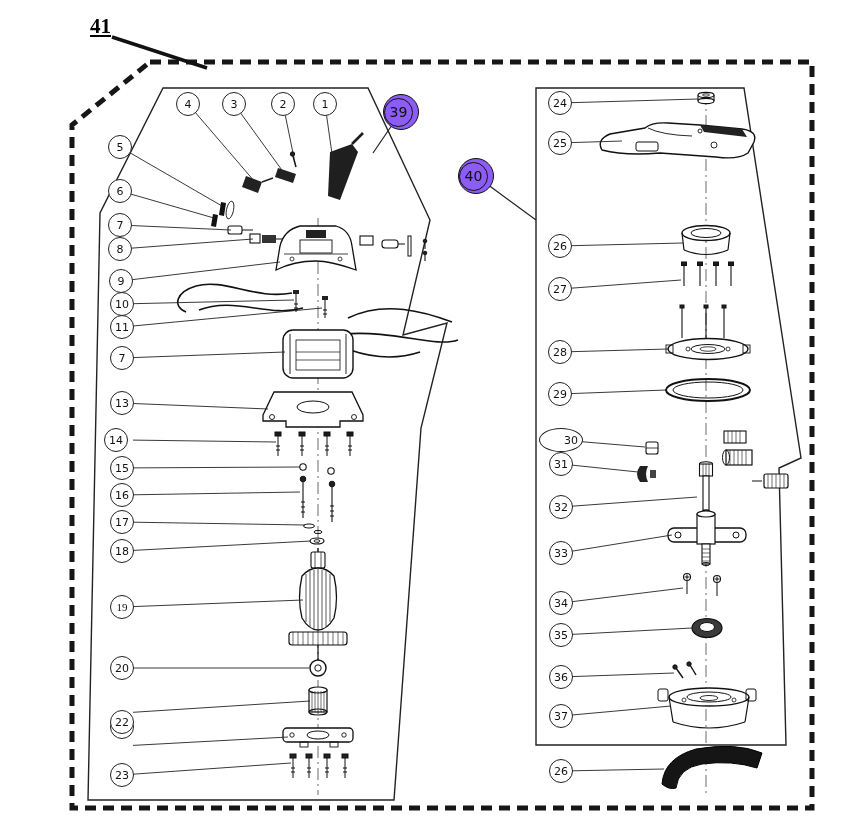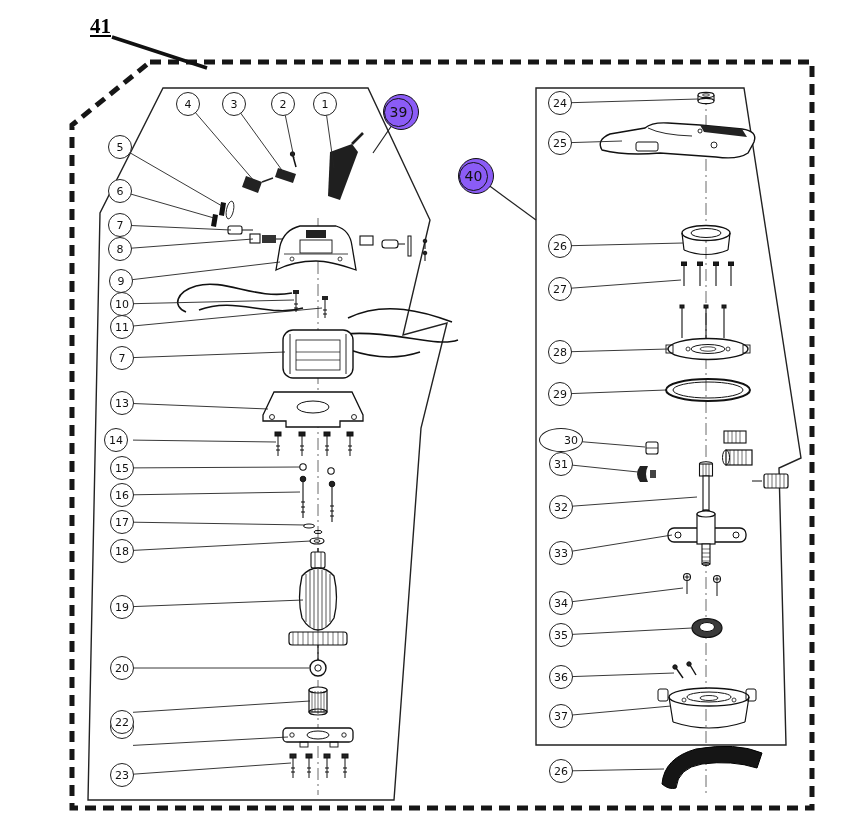--- a/index.html
+++ b/index.html
@@ -378,21 +378,21 @@
     <div class="callout" style="left: 121px; top: 281px;">9</div>
     <div class="callout" style="left: 122px; top: 304px;">10</div>
     <div class="callout" style="left: 122px; top: 327px;">11</div>
     <div class="callout" style="left: 122px; top: 358px;">7</div>
     <div class="callout" style="left: 122px; top: 403px;">13</div>
     <div class="callout" style="left: 116px; top: 440px;">14</div>
     <div class="callout" style="left: 122px; top: 468px;">15</div>
     <div class="callout" style="left: 122px; top: 495px;">16</div>
     <div class="callout" style="left: 122px; top: 522px;">17</div>
     <div class="callout" style="left: 122px; top: 551px;">18</div>
-    <div class="callout" style="left: 122px; top: 607px;">19</div>
+    <div class="callout" style="left: 122px; top: 607px; font-family: Liberation Serif, serif;">19</div>
     <div class="callout" style="left: 122px; top: 668px;">20</div>
     <div class="callout" style="left: 122px; top: 713px; margin-top: 14px;">21</div>
     <div class="callout" style="left: 122px; top: 722px;">22</div>
     <div class="callout" style="left: 122px; top: 775px;">23</div>
     <div class="callout" style="left: 560px; top: 103px;">24</div>
     <div class="callout" style="left: 560px; top: 143px;">25</div>
     <div class="callout" style="left: 560px; top: 246px;">26</div>
     <div class="callout" style="left: 560px; top: 289px;">27</div>
     <div class="callout" style="left: 560px; top: 352px;">28</div>
     <div class="callout" style="left: 560px; top: 394px;">29</div>

